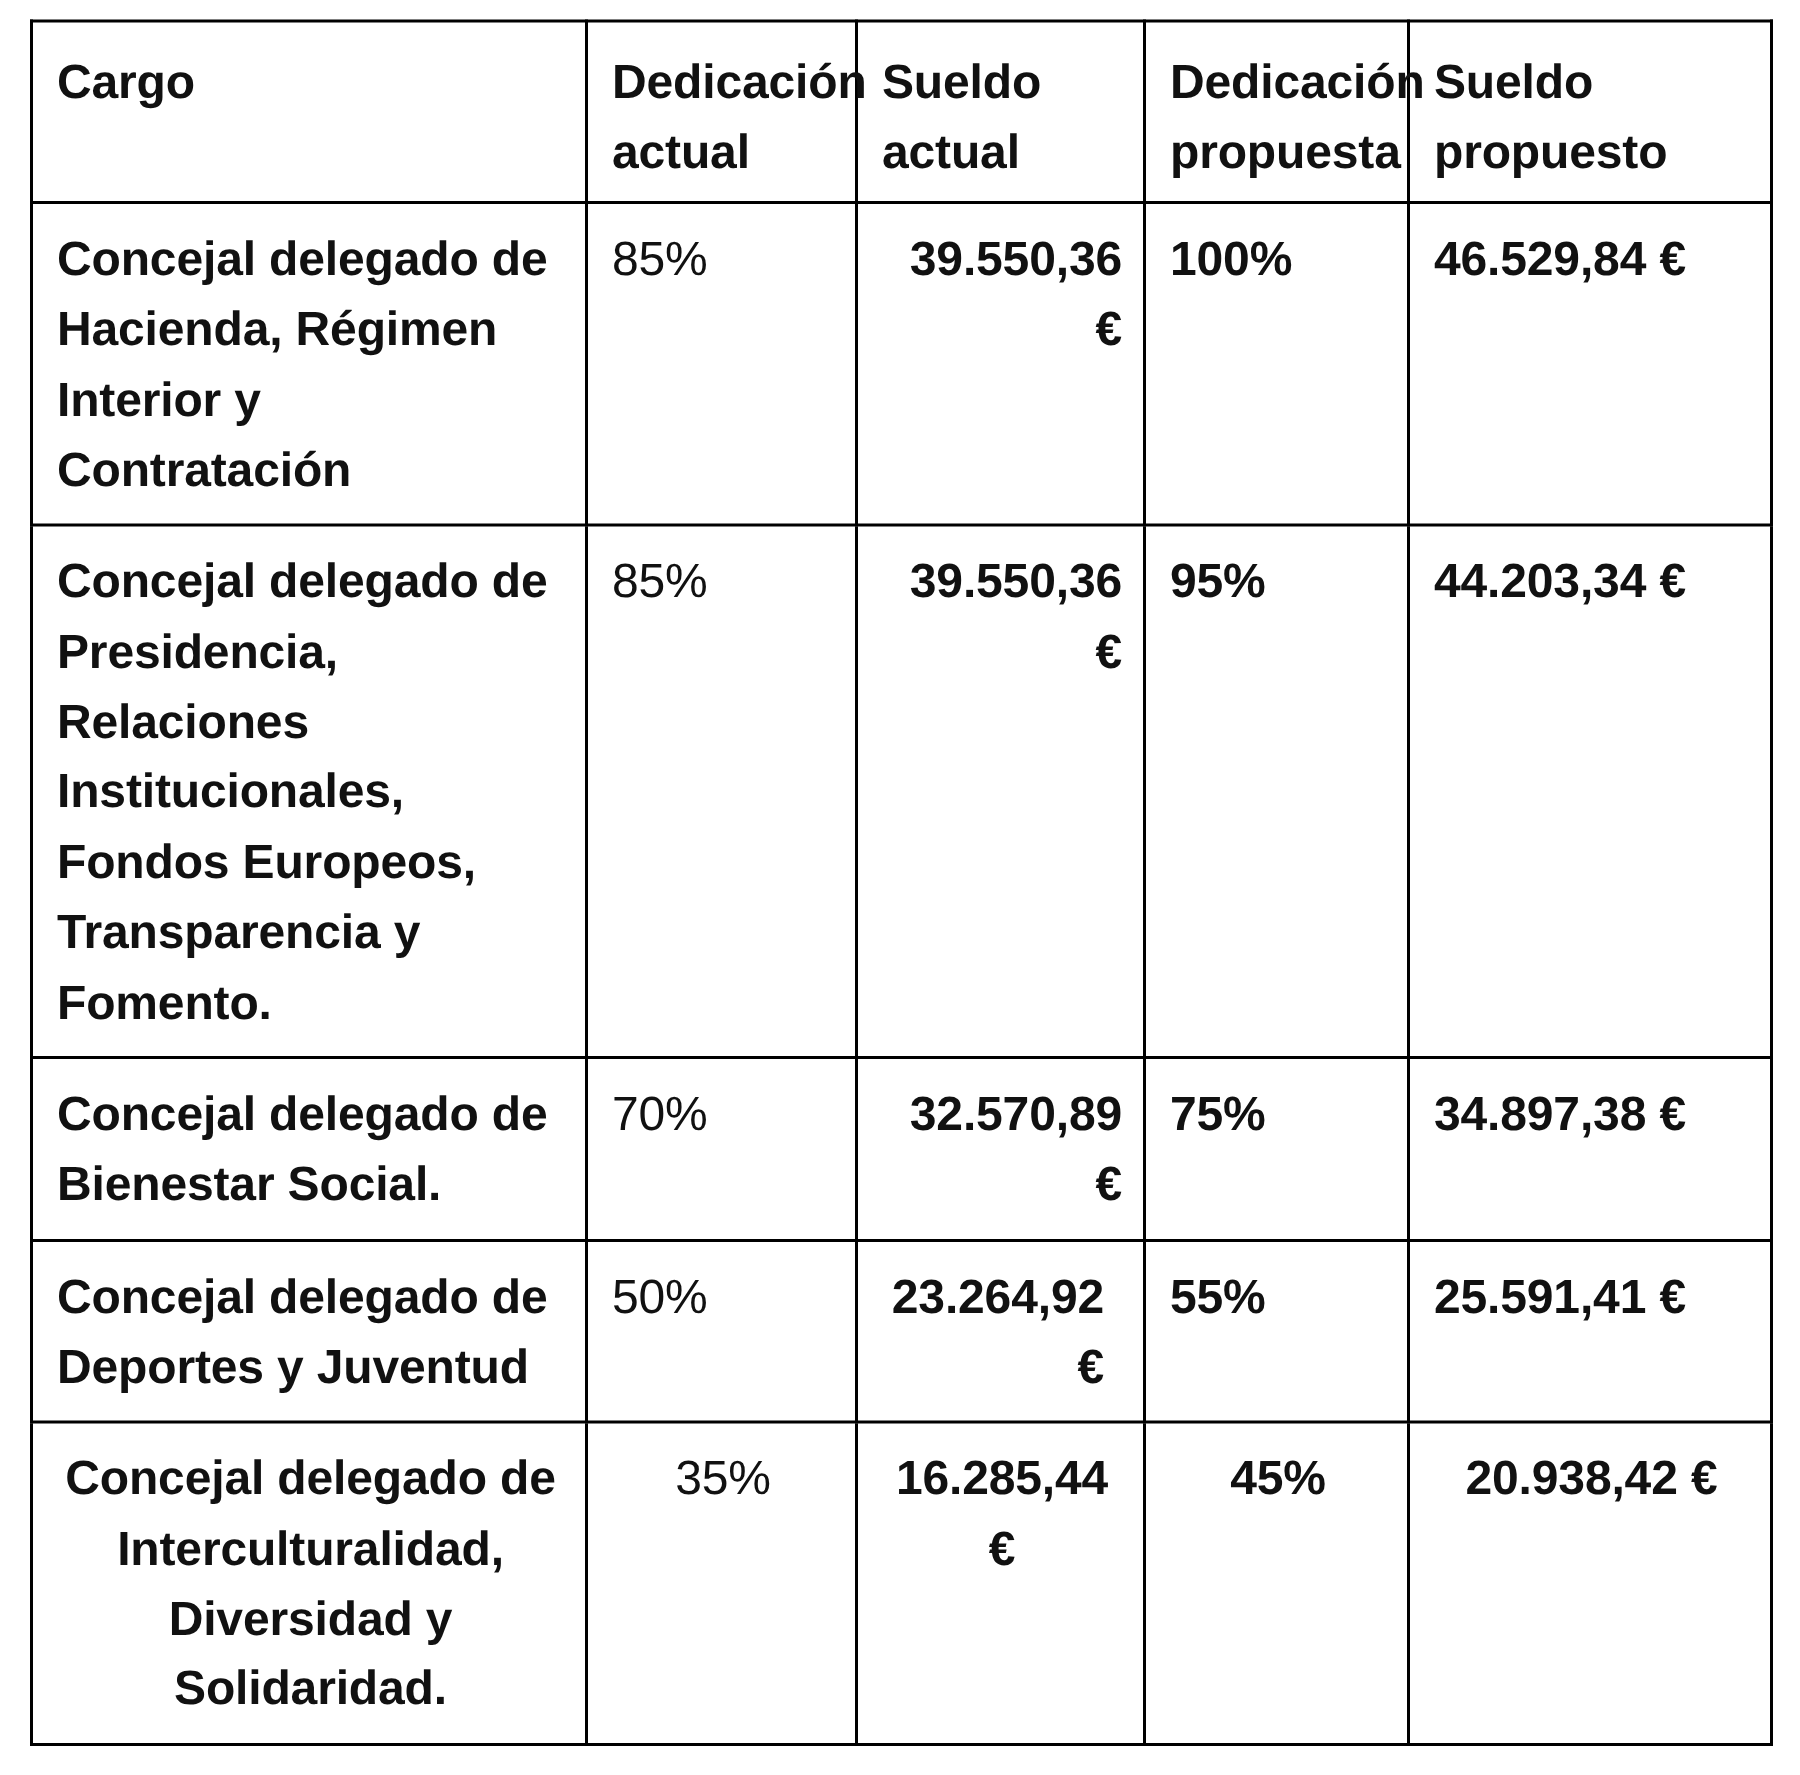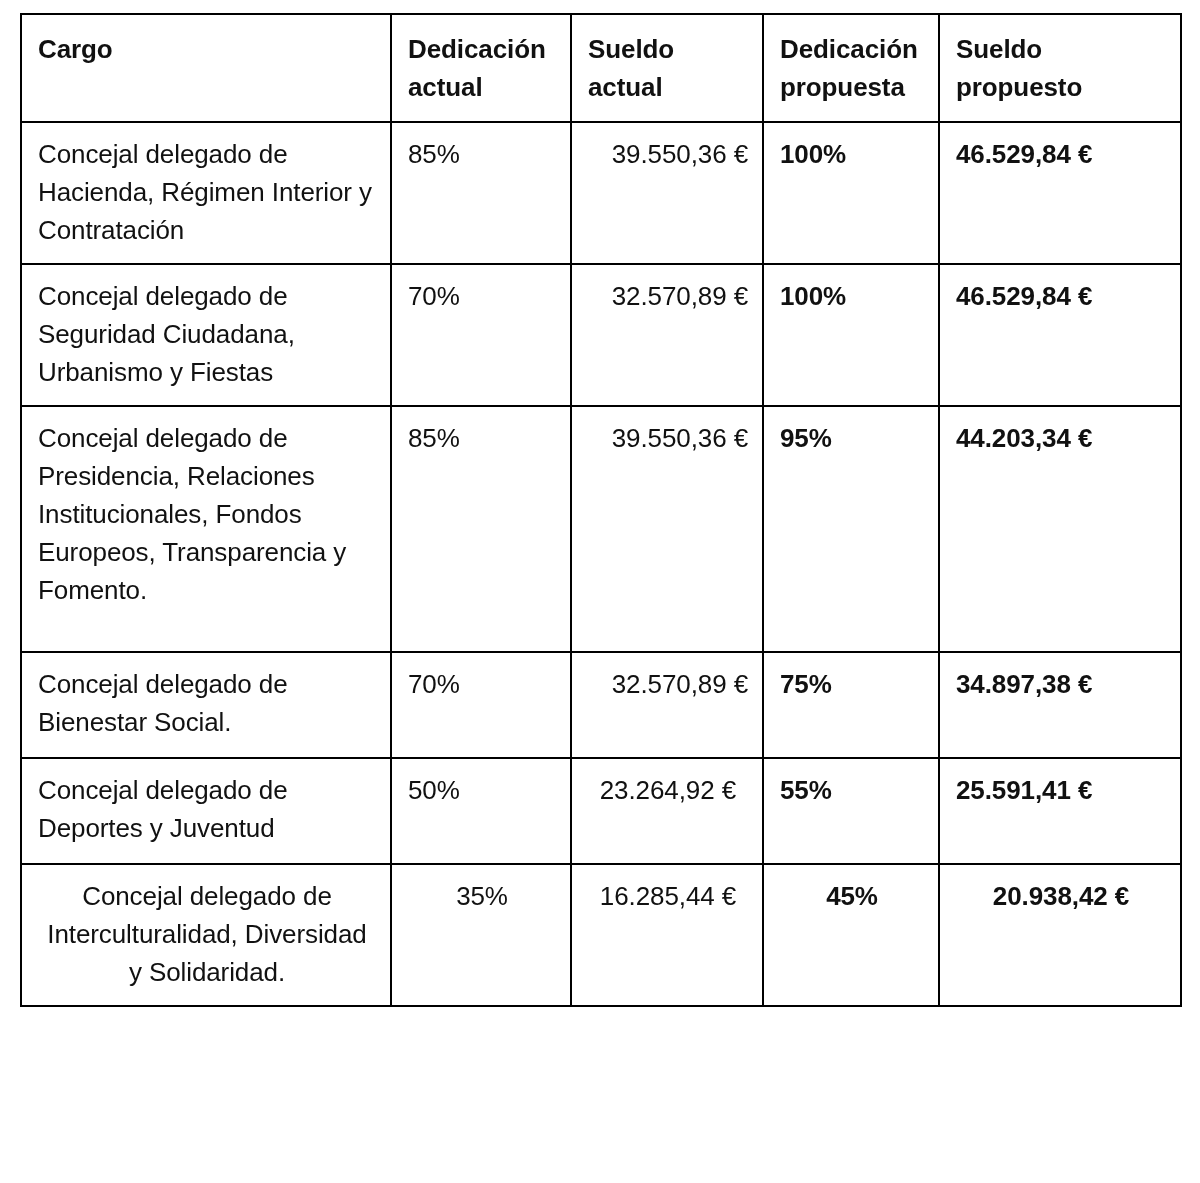--- a/index.html
+++ b/index.html
@@ -40,48 +40,48 @@
   .salary-table col.c-sue-act    { width: 192px; }
   .salary-table col.c-ded-prop   { width: 176px; }
   .salary-table col.c-sue-prop   { width: 242px; }
 
   .salary-table th,
   .salary-table td {
     border: 2px solid #000000;
     vertical-align: top;
     background: #ffffff;
     padding: 13px 14px 13px 16px;
-    font-size: 26px;
+    font-size: 32px;
     line-height: 1.46;
     letter-spacing: -0.1px;
   }
 
   
   .salary-table thead th {
     font-weight: bold;
     text-align: left;
     height: 80px;
     padding-top: 16px;
     padding-bottom: 10px;
   }
   .salary-table thead th.th-cargo { padding-left: 16px; }
 
   
   .cell-cargo {
-    font-weight: normal;
+    font-weight: bold;
     text-align: left;
     padding-right: 10px;
     border-radius: 23px;
   }
   .cell-ded-actual {
     font-weight: normal;
     text-align: left;
   }
   .cell-sueldo-actual {
-    font-weight: normal;
+    font-weight: bold;
     text-align: right;
     padding-right: 16px;
   }
   .cell-sueldo-actual.indented {
     padding-right: 26px;
   }
   .cell-ded-propuesta {
     font-weight: bold;
     text-align: left;
   }
@@ -141,27 +141,20 @@
     <tbody>
 
       <tr data-row="0">
         <td class="cell-cargo">Concejal delegado de Hacienda, Régimen Interior y Contratación</td>
         <td class="cell-ded-actual">85%</td>
         <td class="cell-sueldo-actual">39.550,36 €</td>
         <td class="cell-ded-propuesta">100%</td>
         <td class="cell-sueldo-propuesto">46.529,84 €</td>
       </tr>
 
-      <tr data-row="1">
-        <td class="cell-cargo">Concejal delegado de Seguridad Ciudadana, Urbanismo y Fiestas</td>
-        <td class="cell-ded-actual">70%</td>
-        <td class="cell-sueldo-actual">32.570,89 €</td>
-        <td class="cell-ded-propuesta">100%</td>
-        <td class="cell-sueldo-propuesto">46.529,84 €</td>
-      </tr>
 
       <tr data-row="2">
         <td class="cell-cargo">Concejal delegado de Presidencia, Relaciones Institucionales, Fondos Europeos, Transparencia y Fomento.</td>
         <td class="cell-ded-actual">85%</td>
         <td class="cell-sueldo-actual">39.550,36 €</td>
         <td class="cell-ded-propuesta">95%</td>
         <td class="cell-sueldo-propuesto">44.203,34 €</td>
       </tr>
 
       <tr data-row="3">

